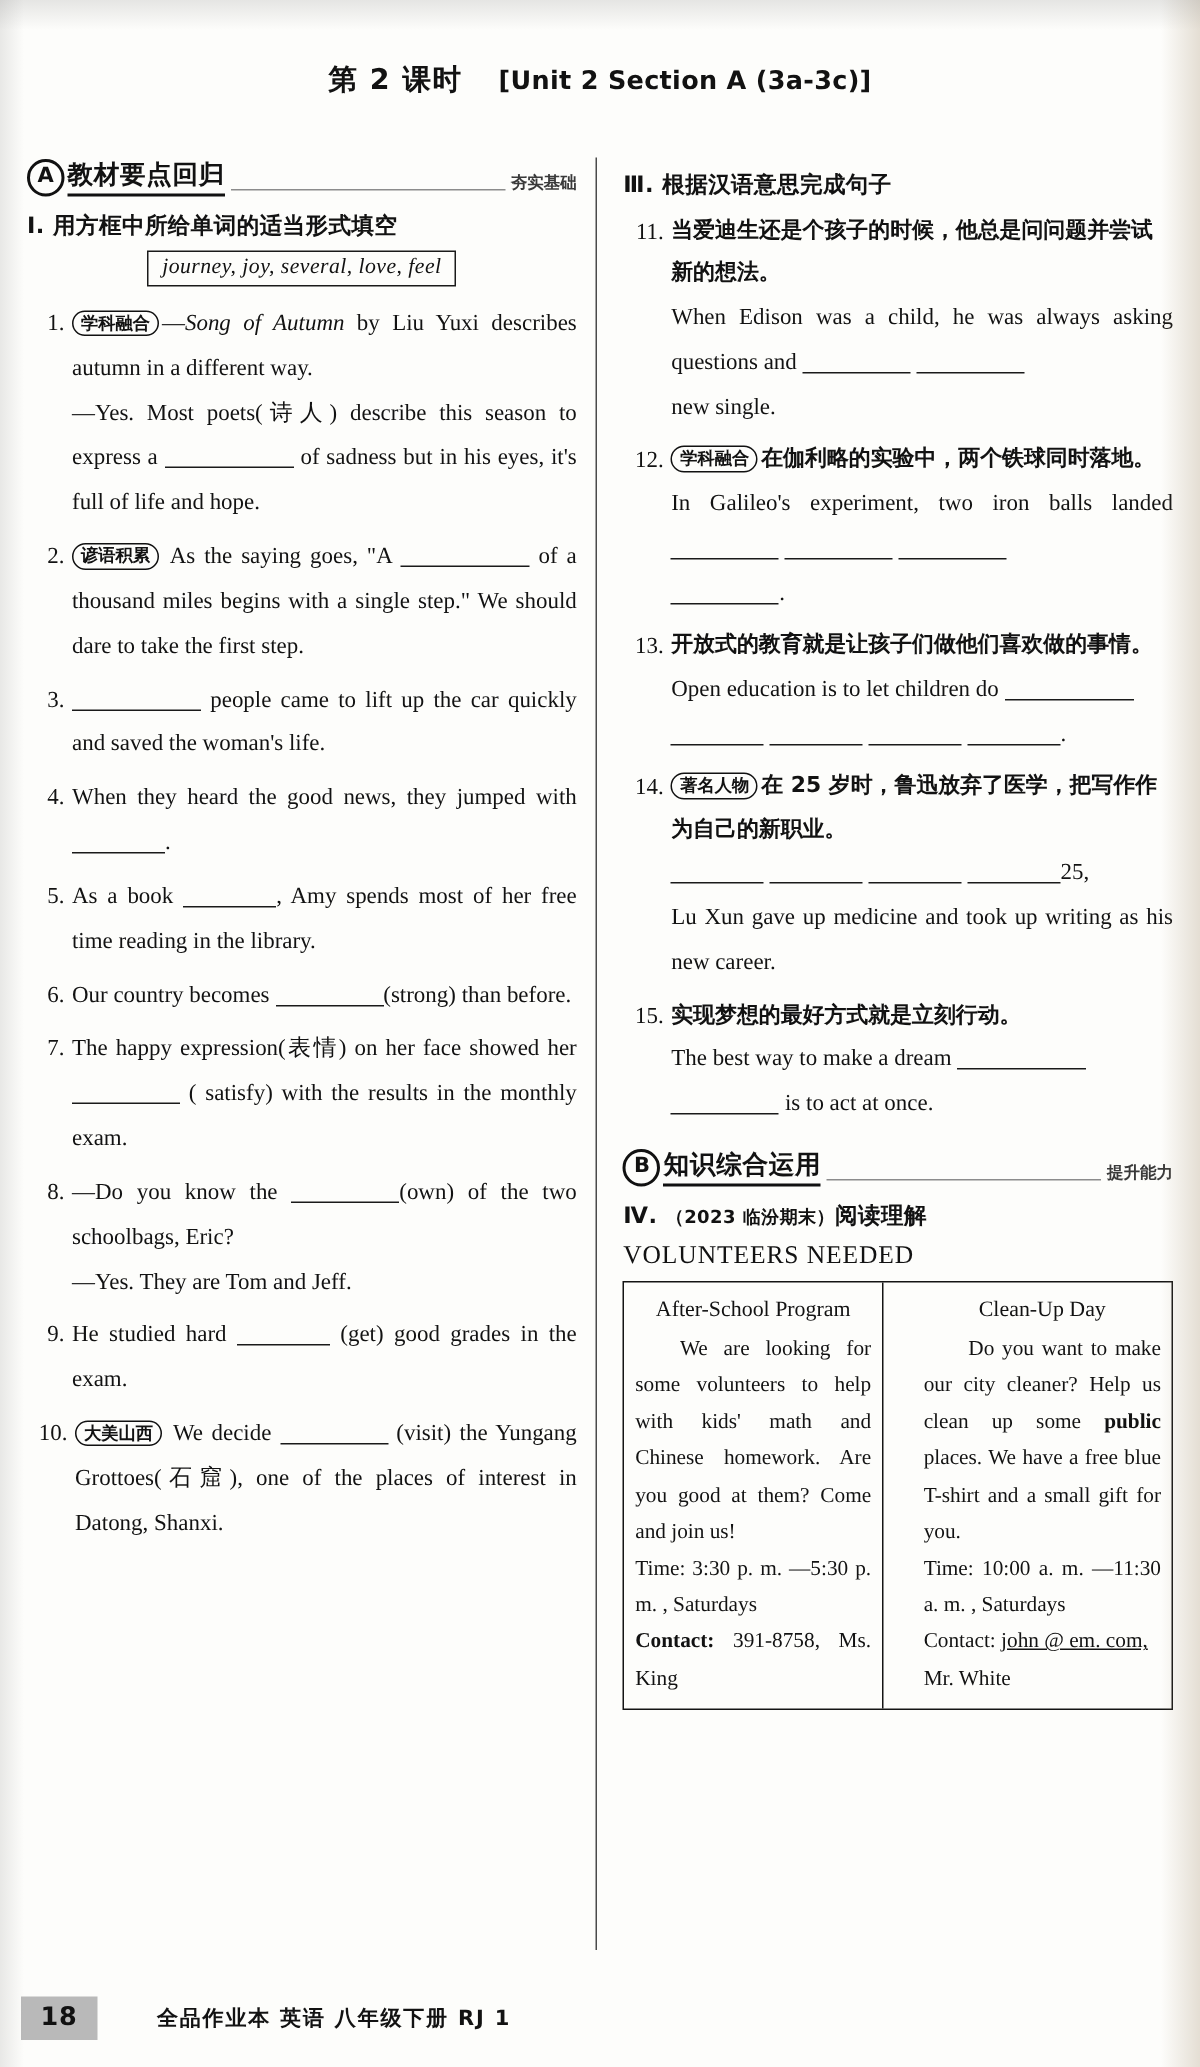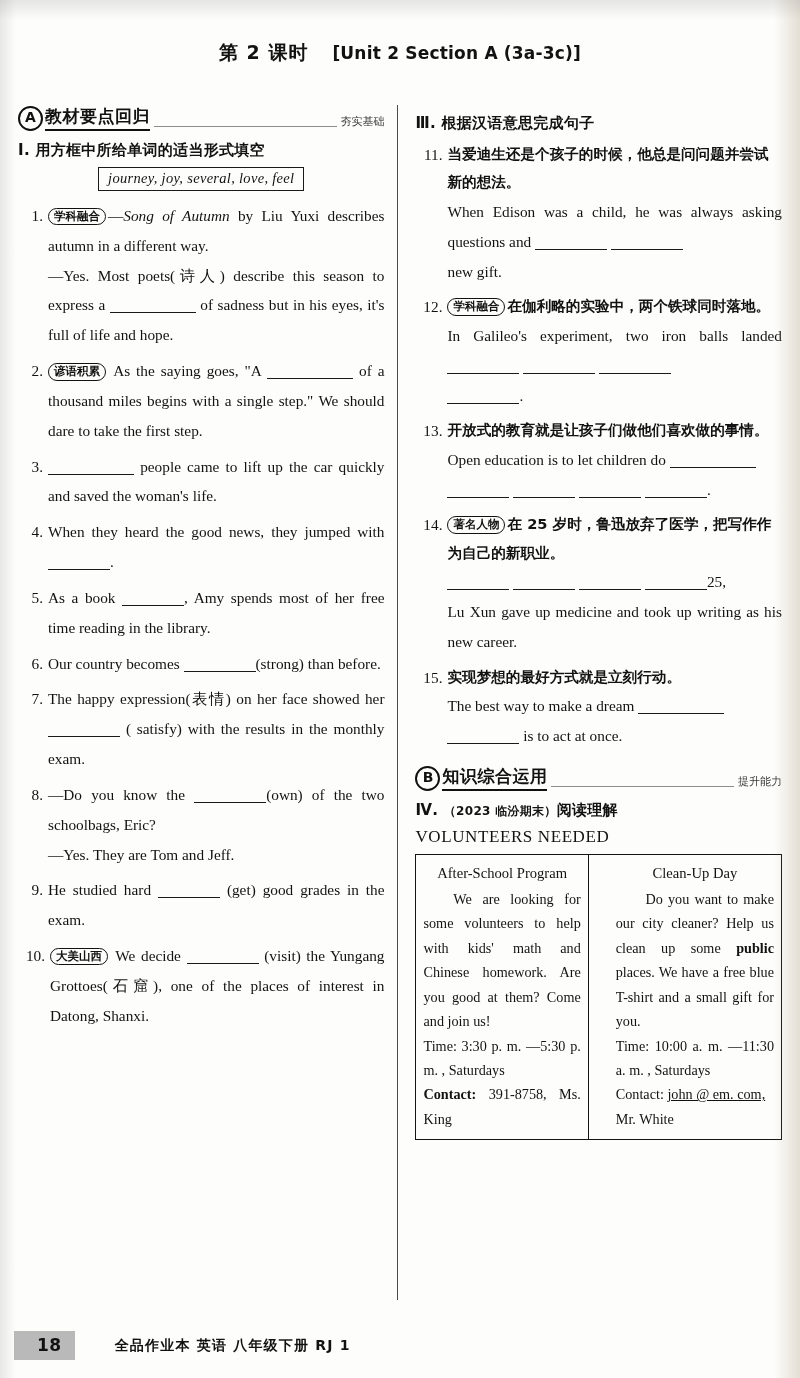--- a/index.html
+++ b/index.html
@@ -114,21 +114,21 @@
   }
   .banner-rule {
     flex: 1 1 auto;
     border-bottom: 1px solid #8c8c8c;
     margin: 0 4px 4px 4px;
     height: 1px;
   }
   .banner-tag {
     font-family: "DejaVu Sans", sans-serif;
     font-size: 11px;
-    font-weight: normal;
+    font-weight: bold;
     color: #3a3a3a;
     padding-bottom: 2px;
     white-space: nowrap;
     flex: 0 0 auto;
     text-align: right;
   }
 
   
   .sub-head {
     font-family: "DejaVu Sans", sans-serif;
@@ -265,21 +265,21 @@
     align-items: center;
     padding-left: 14px;
     box-sizing: border-box;
   }
   .page-num {
     background: #b9b9b9;
     color: #111;
     font-family: "DejaVu Sans", sans-serif;
     font-weight: bold;
     font-size: 17px;
-    padding: 4px 13px 5px 23px;
+    padding: 4px 13px 5px 13px;
     letter-spacing: 0.5px;
   }
   .footer-text {
     font-family: "DejaVu Sans", sans-serif;
     font-weight: bold;
     font-size: 14px;
     margin-left: 40px;
     letter-spacing: 1.2px;
   }
 </style>
@@ -408,21 +408,21 @@
       <div class="sub-head">Ⅲ. 根据汉语意思完成句子</div>
 
       <div class="q">
         <div class="q-num wide">11.</div>
         <div class="q-body nojust">
           <div class="cn-line">当爱迪生还是个孩子的时候，他总是问问题并尝试新的想法。</div>
           <div class="en-line">
             <span>When Edison was a child, he was always asking questions and</span>
             <span class="blank b-m"></span>
             <span class="blank b-m"></span>
-            <br><span>new gift.</span>
+            <br><span>new single.</span>
           </div>
         </div>
       </div>
 
       <div class="q">
         <div class="q-num wide">12.</div>
         <div class="q-body nojust">
           <div class="cn-line"><span class="badge">学科融合</span><span>在伽利略的实验中，两个铁球同时落地。</span></div>
           <div class="en-line">
             <span>In Galileo's experiment, two iron balls landed</span>

